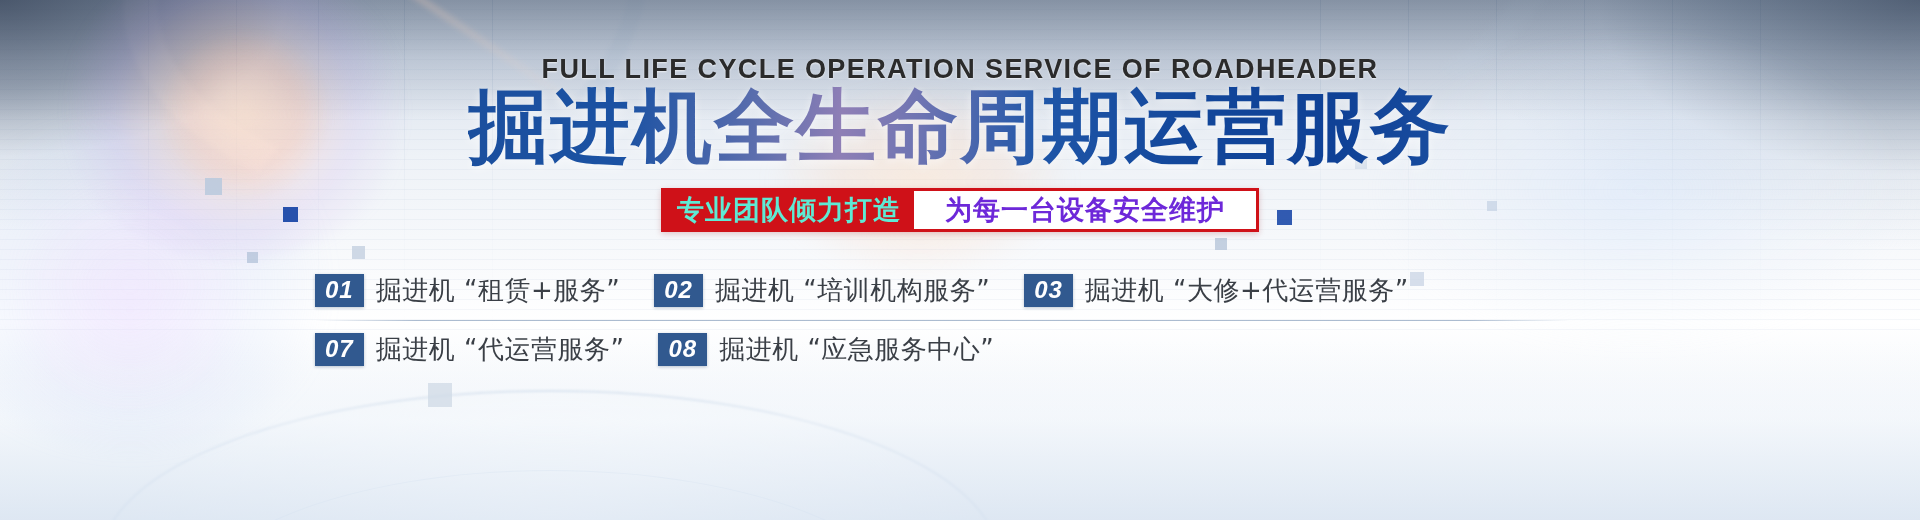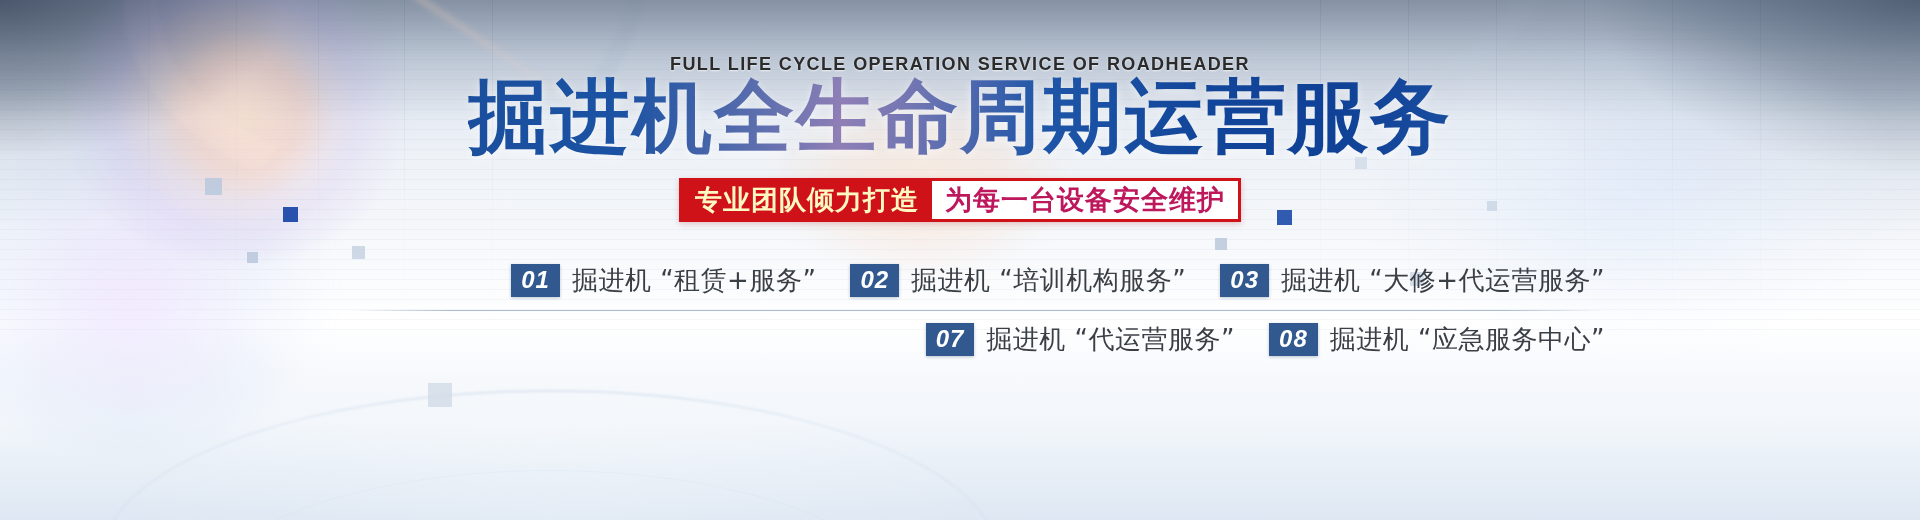--- a/index.html
+++ b/index.html
@@ -174,21 +174,21 @@
   .sq { position:absolute; pointer-events:none; }
 
   
   .content {
     position:absolute; inset:0;
     display:flex; flex-direction:column; align-items:center;
     padding-top:54px;
   }
 
   .eyebrow {
-    font-size:18px;
+    font-size:27px;
     font-weight:700;
     letter-spacing:1.4px;
     color:#2b2b2b;
     white-space:nowrap;
     font-family:"Liberation Sans", sans-serif;
     text-shadow:0 1px 2px rgba(255,255,255,.7);
   }
 
   .headline {
     font-size:80px;
@@ -217,45 +217,45 @@
   .slogan {
     margin-top:18px;
     display:flex;
     align-items:stretch;
     border:3px solid #cf1118;
     height:44px;
     box-shadow:0 2px 6px rgba(150,20,26,.22);
   }
   .slogan-left {
     background:#cf1118;
-    color:#fef9c3;
+    color:#5eead4;
     display:flex; align-items:center;
     padding:0 13px;
     font-size:27px;
     font-weight:900;
     letter-spacing:1px;
     white-space:nowrap;
     font-family:"DejaVu Sans", sans-serif;
   }
   .slogan-right {
     background:#ffffff;
-    color:#be185d;
+    color:#6d28d9;
     display:flex; align-items:center;
-    padding:0 13px;
+    padding:0 31px;
     font-size:27px;
     font-weight:900;
     letter-spacing:1px;
     white-space:nowrap;
     font-family:"DejaVu Sans", sans-serif;
   }
 
   .services {
     margin-top:30px;
     width:1290px;
-    display:flex; flex-direction:column; align-items:flex-end;
+    display:flex; flex-direction:column; align-items:flex-start;
   }
   .service-row {
     display:flex;
     align-items:center;
     justify-content:center;
     gap:34px;
     height:58px;
   }
   .row-divider {
     width:1255px;

